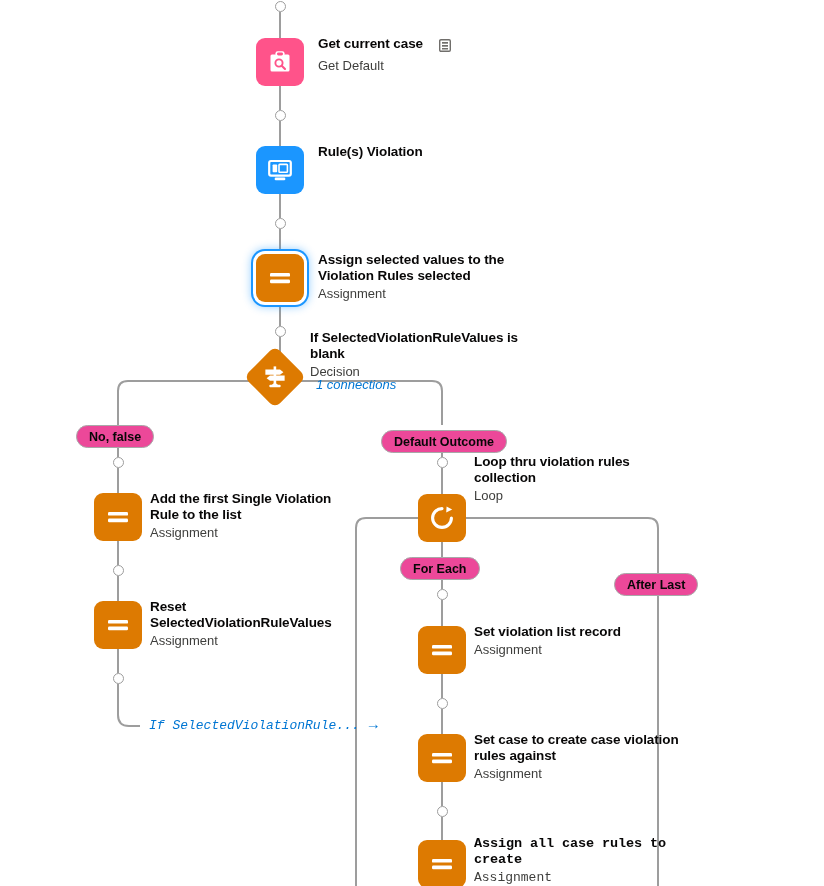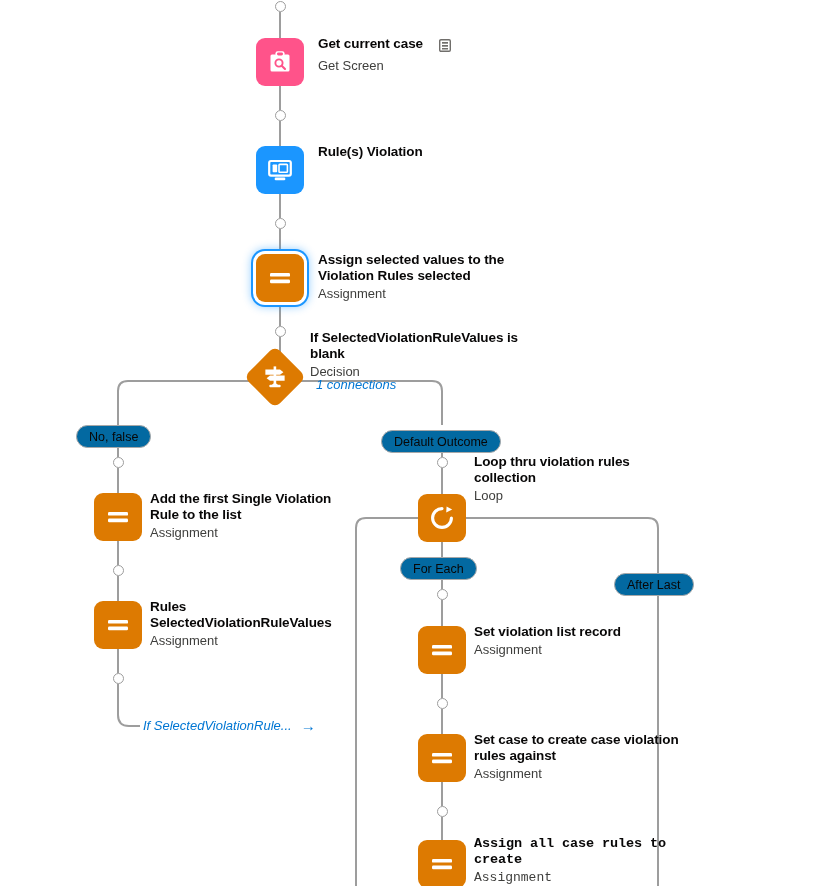--- a/index.html
+++ b/index.html
@@ -97,24 +97,24 @@
     margin-top: 2px;
   }
 
   
   .pill {
     position: absolute;
     height: 23px;
     padding: 0 12px;
     border: 1px solid #a8a8a8;
     border-radius: 12px;
-    background: #0369a1;
+    background: #ec4899;
     color: #080707;
     font-size: 12.5px;
-    font-weight: normal;
+    font-weight: bold;
     display: flex;
     align-items: center;
     justify-content: center;
     box-sizing: border-box;
     white-space: nowrap;
     z-index: 7;
   }
 
   
   .link-blue {
@@ -221,21 +221,21 @@
         <div class="node-title">Get current case</div>
         <span class="rec-badge">
           <svg width="12" height="13" viewBox="0 0 12 13" xmlns="http://www.w3.org/2000/svg">
             <rect x="0.7" y="0.7" width="10.6" height="11.6" rx="1.2" fill="none" stroke="#706e6b" stroke-width="1.4"></rect>
             <rect x="3" y="3" width="6" height="1.7" fill="#706e6b"></rect>
             <rect x="3" y="6" width="6" height="1.7" fill="#706e6b"></rect>
             <rect x="3" y="9" width="6" height="1.5" fill="#706e6b"></rect>
           </svg>
         </span>
       </div>
-      <div class="node-sub">Get Screen</div>
+      <div class="node-sub">Get Default</div>
     </div>
   </div>
 
   <div class="node" style="left:256px; top:146px;">
     <div class="node-icon" style="background:#1b96ff;">
       <svg width="28" height="28" viewBox="0 0 28 28" xmlns="http://www.w3.org/2000/svg">
         <rect x="3.2" y="5" width="21.6" height="14.6" rx="1.8" fill="none" stroke="#ffffff" stroke-width="2.2"></rect>
         <rect x="6.6" y="8.4" width="4.6" height="7.8" rx="0.8" fill="#ffffff"></rect>
         <rect x="13" y="8.4" width="8.4" height="7.8" rx="0.8" fill="none" stroke="#ffffff" stroke-width="1.6"></rect>
         <rect x="8.6" y="21.6" width="10.8" height="2.6" rx="1.3" fill="#ffffff"></rect>
@@ -293,26 +293,26 @@
   </div>
 
   <div class="node" style="left:94px; top:601px;">
     <div class="node-icon" style="background:#dd7a01;">
       <svg width="28" height="28" viewBox="0 0 28 28" xmlns="http://www.w3.org/2000/svg">
         <rect x="4" y="9" width="20" height="3.6" rx="1.2" fill="#ffffff"></rect>
         <rect x="4" y="15.6" width="20" height="3.6" rx="1.2" fill="#ffffff"></rect>
       </svg>
     </div>
     <div class="node-text" style="left:56px; width:200px;">
-      <div class="node-title">Rules SelectedViolationRuleValues</div>
-      <div class="node-sub">Assignment</div>
-    </div>
-  </div>
-
-  <div class="goto-link" style="left:143px; top:718px;">
+      <div class="node-title">Reset SelectedViolationRuleValues</div>
+      <div class="node-sub">Assignment</div>
+    </div>
+  </div>
+
+  <div class="goto-link" style="left:149px; top:718px;font-family:Liberation Mono, monospace;">
     <span>If SelectedViolationRule...</span>
     <span class="goto-arrow">→</span>
   </div>
 
   <div class="node" style="left:418px; top:494px;">
     <div class="node-icon" style="background:#dd7a01;">
       <svg width="30" height="30" viewBox="0 0 30 30" xmlns="http://www.w3.org/2000/svg">
         <path d="M15 5.6a9.4 9.4 0 1 0 9.4 9.4" fill="none" stroke="#ffffff" stroke-width="3.1" stroke-linecap="round"></path>
         <path d="M19.6 3.6 L25.2 6.4 L19.2 9.6 Z" fill="#ffffff"></path>
       </svg>

